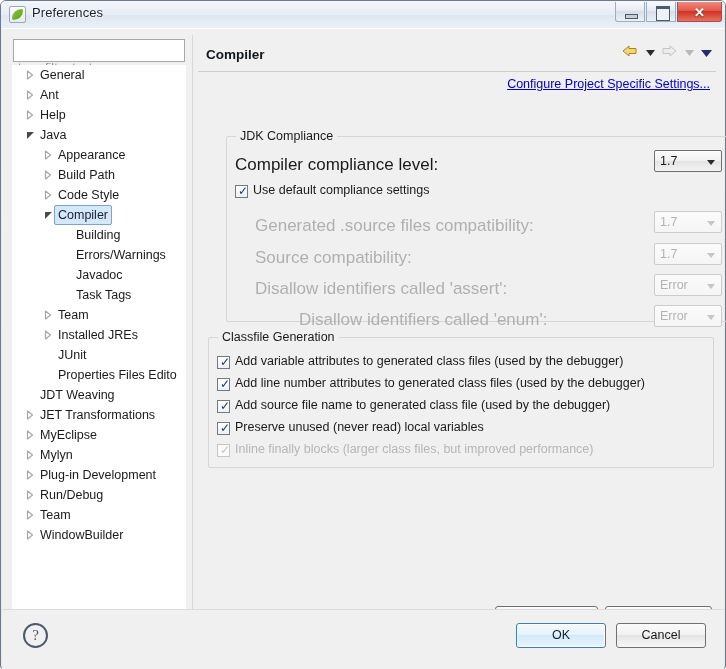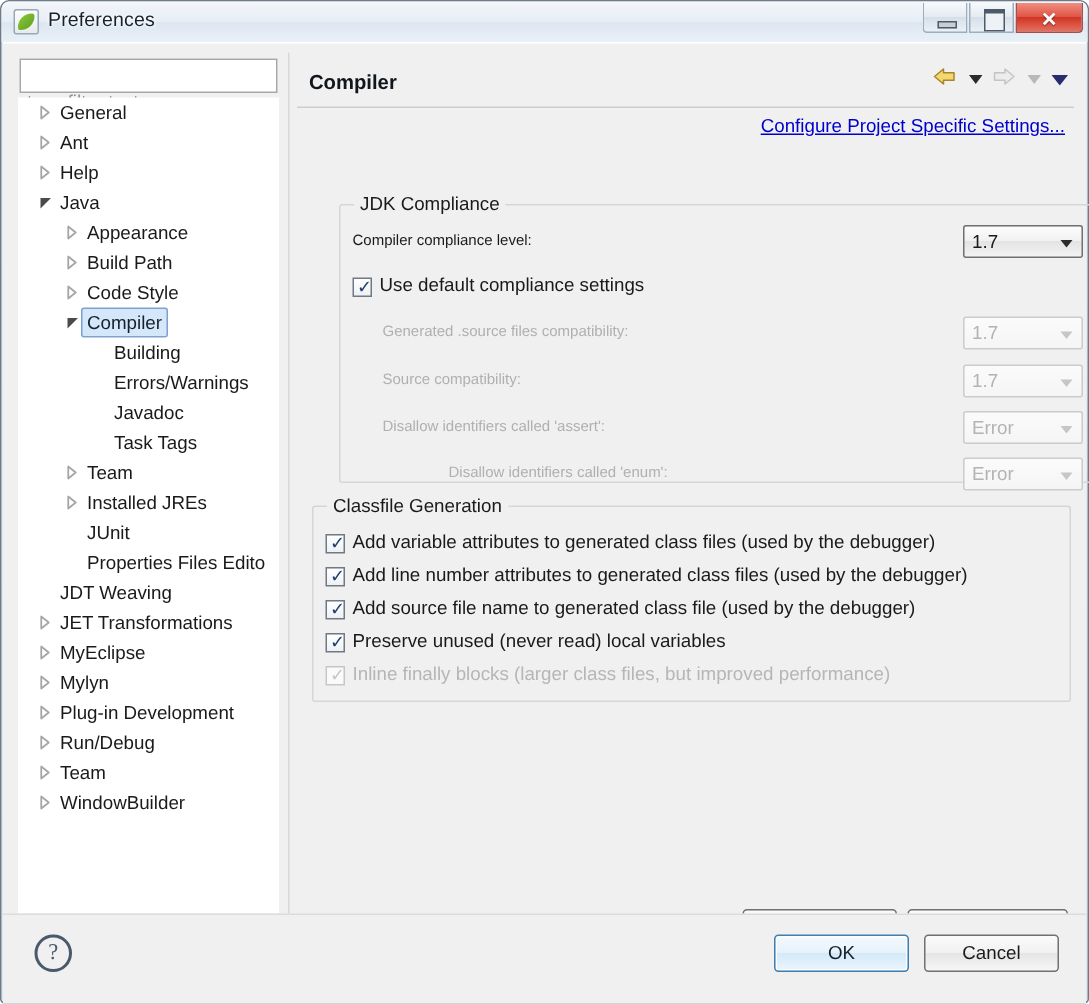--- a/index.html
+++ b/index.html
@@ -215,30 +215,30 @@
     background: #f0f0f0;
     padding: 0 4px;
     font-size: 12.5px;
     color: #1a1a1a;
   }
   #group-jdk { left: 28px; top: 101px; width: 506px; height: 186px; }
   #group-classfile { left: 10px; top: 302px; width: 506px; height: 131px; }
 
   .row-label {
     position: absolute;
-    font-size: 10px;
+    font-size: 17px;
     color: #1a1a1a;
     white-space: nowrap;
   }
   .row-label.disabled { color: #b0b0b0; }
 
   
   .combo {
     position: absolute;
-    width: 80px; height: 22px;
+    width: 68px; height: 22px;
     border: 1px solid #707070;
     border-radius: 2px;
     background: linear-gradient(180deg, #fcfcfc 0%, #f1f1f1 48%, #e3e3e3 49%, #f3f3f3 100%);
     font-size: 12.5px;
     color: #1a1a1a;
   }
   .combo .val { position: absolute; left: 5px; top: 3px; }
   .combo .cbar {
     position: absolute; right: 6px; top: 9px;
     width: 0; height: 0;

